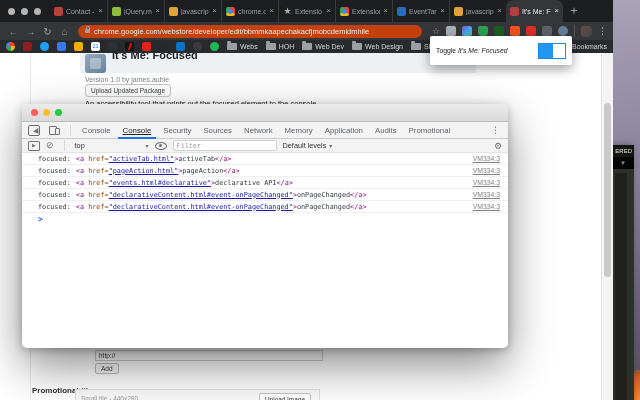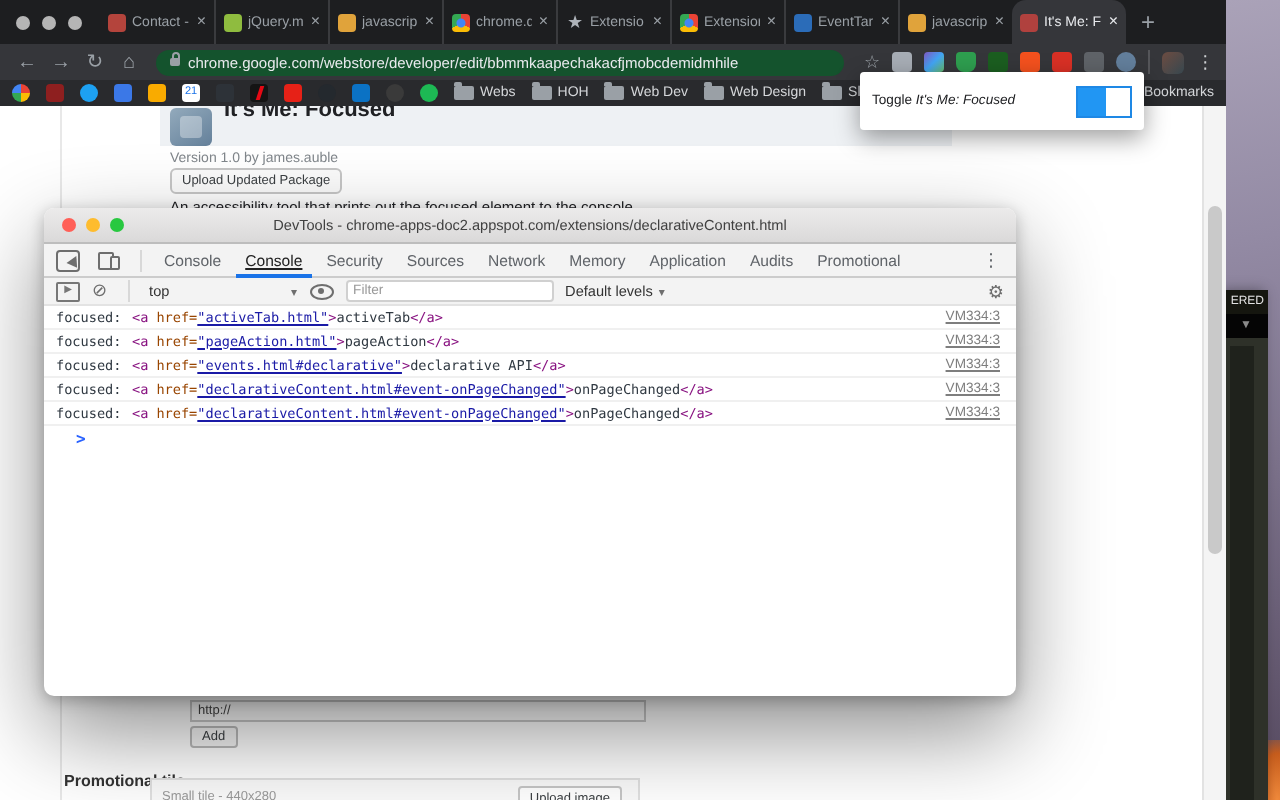--- a/index.html
+++ b/index.html
@@ -43,21 +43,21 @@
   .f-chrome{border-radius:50%;
     background:radial-gradient(circle at 50% 50%,#4285f4 0 2px,transparent 2.5px),
     conic-gradient(#ea4335 0 120deg,#fbbc05 120deg 240deg,#34a853 240deg 360deg);}
   .f-star{background:none;color:#aeb3b9;font-size:9px;line-height:9px;text-align:center;}
   .f-mdn{background:#2b6cb8;}
   .f-itsme{background:#b0413e;}
   
   .toolbar{position:absolute;left:0;top:22px;width:100%;height:18px;background:#35363a;
     display:flex;align-items:center;padding:0 6px;box-sizing:border-box;gap:2px;}
   .nav-ic{color:#9aa0a6;font-size:10px;width:15px;text-align:center;flex:0 0 auto;}
-  .omnibox{flex:0 0 330px;height:13px;background:#14532d;border-radius:7px;display:flex;
+  .omnibox{flex:0 0 330px;height:13px;background:#c2410c;border-radius:7px;display:flex;
     align-items:center;padding:0 7px;gap:4px;margin-left:4px;overflow:hidden;}
   .lock{width:5px;height:4px;background:#9aa0a6;border-radius:1px;position:relative;flex:0 0 auto;}
   .lock::before{content:"";position:absolute;left:0.5px;top:-3px;width:2.5px;height:2.5px;
     border:1px solid #9aa0a6;border-bottom:none;border-radius:2px 2px 0 0;}
   .url{color:#e8eaed;font-size:7.5px;white-space:nowrap;}
   .tb-right{display:flex;align-items:center;gap:6px;margin-left:8px;}
   .star{color:#9aa0a6;font-size:9px;}
   .ext{width:10px;height:10px;border-radius:2px;}
   .e1{background:#a7adb5;}
   .e2{background:linear-gradient(135deg,#7e57c2,#42a5f5 50%,#66bb6a);}
@@ -152,27 +152,27 @@
   .dt-toolbar{height:14px;background:#f3f3f3;border-bottom:1px solid #e3e3e3;display:flex;
     align-items:center;padding:0 6px;box-sizing:border-box;gap:6px;}
   .icon-pane{width:10px;height:8px;border:1px solid #777;border-radius:1px;font-size:5px;color:#777;
     display:flex;align-items:center;justify-content:center;line-height:1;}
   .icon-clear{color:#6e6e6e;font-size:9px;line-height:9px;}
   .ctx{display:flex;align-items:center;width:74px;font-size:7.3px;color:#333;}
   .ctx .caret{margin-left:auto;color:#6e6e6e;font-size:6px;}
   .icon-eye{width:10px;height:6px;border:1px solid #6e6e6e;border-radius:50%;position:relative;}
   .icon-eye::after{content:"";position:absolute;left:3px;top:1px;width:3px;height:3px;border-radius:50%;background:#6e6e6e;}
   .flt{width:96px;height:9px;font-size:6.8px;border:1px solid #d0d0d0;border-radius:2px;
-    padding:0 3px;font-family:Liberation Sans, sans-serif;color:#333;background:#fff;}
+    padding:0 3px;font-family:Liberation Mono, monospace;color:#333;background:#fff;}
   .flt::placeholder{color:#999;}
   .lvl{display:flex;align-items:center;gap:3px;font-size:7.3px;color:#333;}
   .lvl .caret{color:#6e6e6e;font-size:6px;}
   .icon-gear{margin-left:auto;color:#6e6e6e;font-size:9px;}
   .con-row{height:11px;border-bottom:1px solid #f0f0f0;display:flex;align-items:center;
-    padding-left:6px;font-family:"DejaVu Sans Mono",monospace;font-size:6.8px;color:#303942;}
+    padding-left:16px;font-family:"DejaVu Sans Mono",monospace;font-size:6.8px;color:#303942;}
   .con-row .pre{flex:0 0 38px;}
   .con-row .tag{color:#881280;}
   .con-row .attr{color:#994500;margin-left:4px;}
   .con-row .lnk{color:#1a1aa6;text-decoration:underline;}
   .con-row .txt{color:#303942;}
   .con-row .vm{margin-left:auto;margin-right:8px;color:#7e7e7e;text-decoration:underline;
     font-size:6.8px;font-family:"Liberation Sans",sans-serif;}
   .con-prompt{height:12px;display:flex;align-items:center;padding-left:16px;
     font-family:"DejaVu Sans Mono",monospace;font-size:8px;color:#2962ff;font-weight:bold;}
 </style>
@@ -347,21 +347,20 @@
   </span>
 </div>
 
 <div class="devtools">
   <div class="dt-titlebar">
     <div class="dt-lights">
       <i class="tl-red"></i>
       <i class="tl-yellow"></i>
       <i class="tl-green"></i>
     </div>
-    <span class="dt-title">DevTools - chrome-apps-doc2.appspot.com/extensions/declarativeContent.html</span>
   </div>
   <div class="dt-tabs">
     <span class="icon-inspect"></span>
     <span class="icon-device"></span>
     <span class="dt-sep"></span>
     <span class="dt-tab">Console</span>
     <span class="dt-tab active">Console</span>
     <span class="dt-tab">Security</span>
     <span class="dt-tab">Sources</span>
     <span class="dt-tab">Network</span>

